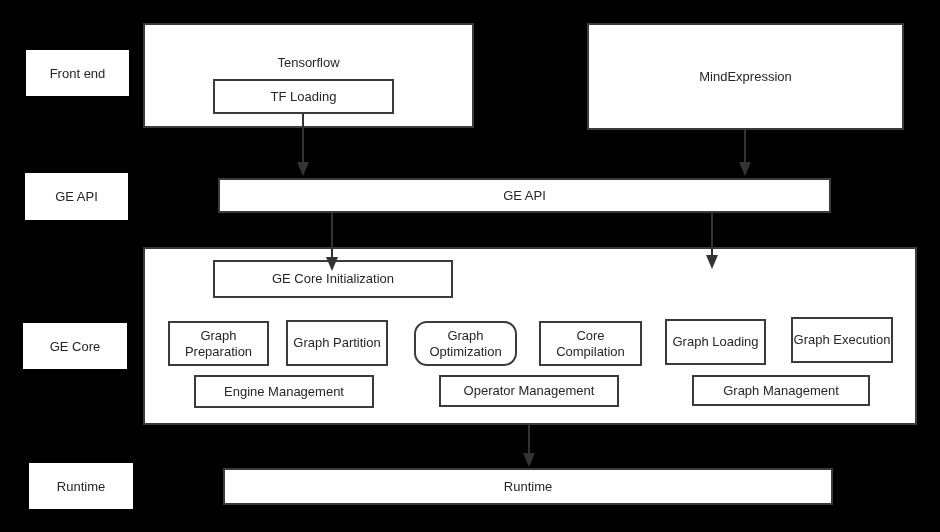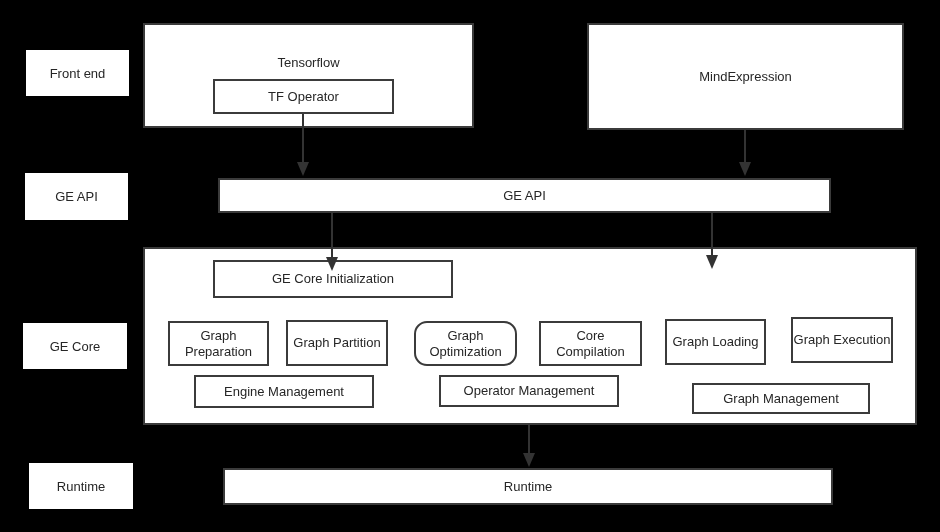--- a/index.html
+++ b/index.html
@@ -69,41 +69,41 @@
 
 <div id="canvas">
 
   <div class="row-label" style="left:26px; top:50px; width:103px; height:46px;">Front end</div>
   <div class="row-label" style="left:25px; top:173px; width:103px; height:47px;">GE API</div>
   <div class="row-label" style="left:23px; top:323px; width:104px; height:46px;">GE Core</div>
   <div class="row-label" style="left:29px; top:463px; width:104px; height:46px;">Runtime</div>
 
   <div class="container-box" style="left:143px; top:23px; width:331px; height:105px;">
     <div class="top-label" style="top:30px;">Tensorflow</div>
-    <div class="box" style="left:68px; top:54px; width:181px; height:35px;">TF Operator</div>
+    <div class="box" style="left:68px; top:54px; width:181px; height:35px;">TF Loading</div>
   </div>
 
   <div class="box" style="left:587px; top:23px; width:317px; height:107px;">MindExpression</div>
 
   <div class="box" style="left:218px; top:178px; width:613px; height:35px;">GE API</div>
 
   <div class="container-box" style="left:143px; top:247px; width:774px; height:178px;"></div>
 
   <div class="box" style="left:213px; top:260px; width:240px; height:38px;">GE Core Initialization</div>
 
   <div class="box" style="left:168px; top:321px; width:101px; height:45px;text-align:center;">Graph Preparation</div>
   <div class="box" style="left:286px; top:320px; width:102px; height:46px;">Graph Partition</div>
   <div class="box" style="left:414px; top:321px; width:103px; height:45px;border-radius:13px;">Graph Optimization</div>
   <div class="box" style="left:539px; top:321px; width:103px; height:45px;">Core Compilation</div>
   <div class="box" style="left:665px; top:319px; width:101px; height:46px;">Graph Loading</div>
   <div class="box" style="left:791px; top:317px; width:102px; height:46px;">Graph Execution</div>
 
   <div class="box" style="left:194px; top:375px; width:180px; height:33px;">Engine Management</div>
   <div class="box" style="left:439px; top:375px; width:180px; height:32px;">Operator Management</div>
-  <div class="box" style="left:692px; top:375px; width:178px; height:31px;margin-top:8px;">Graph Management</div>
+  <div class="box" style="left:692px; top:375px; width:178px; height:31px;">Graph Management</div>
 
   <div class="box" style="left:223px; top:468px; width:610px; height:37px;">Runtime</div>
 
   <div class="arrow" style="left:302px; top:114px;">
     <div class="arrow-line" style="height:48px;"></div>
     <div class="arrow-head"></div>
   </div>
   <div class="arrow" style="left:744px; top:130px;">
     <div class="arrow-line" style="height:32px;"></div>
     <div class="arrow-head"></div>

